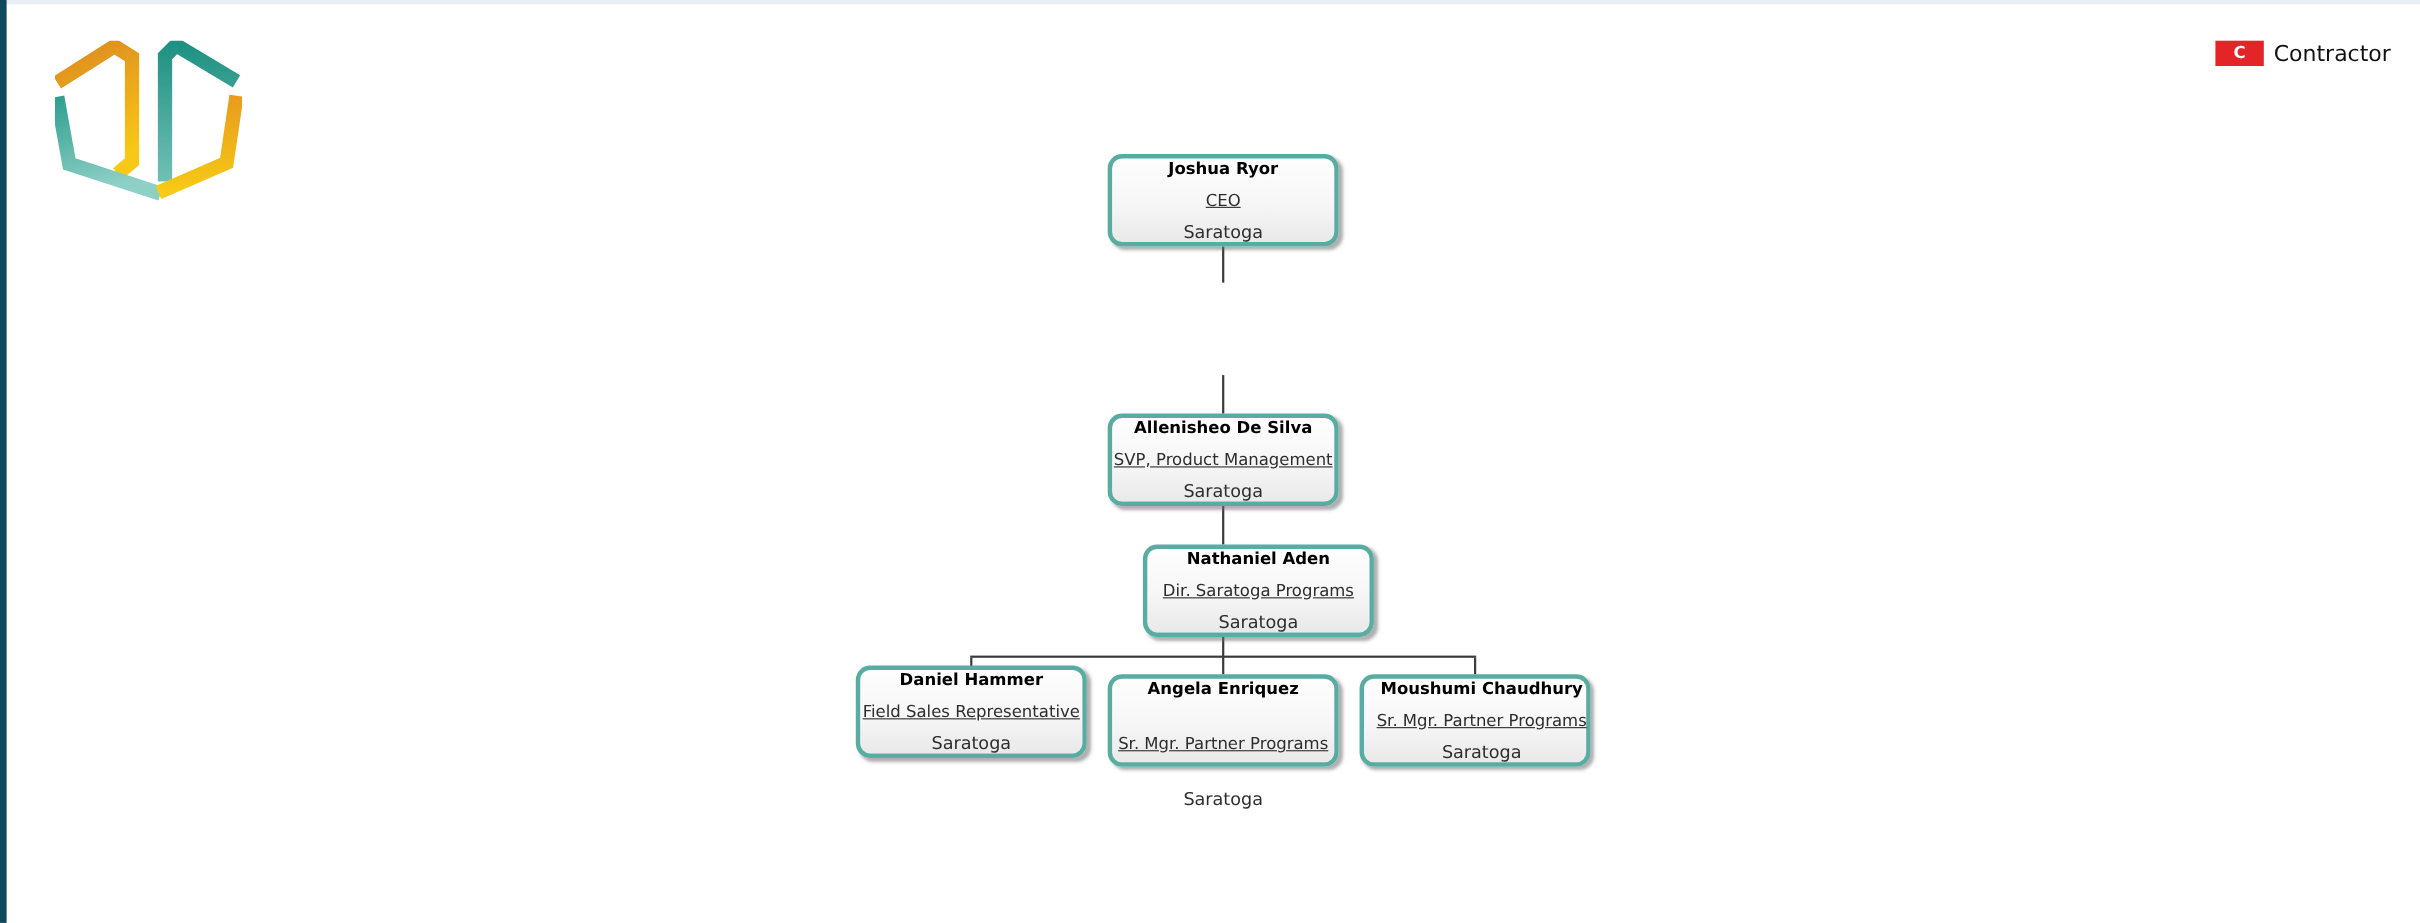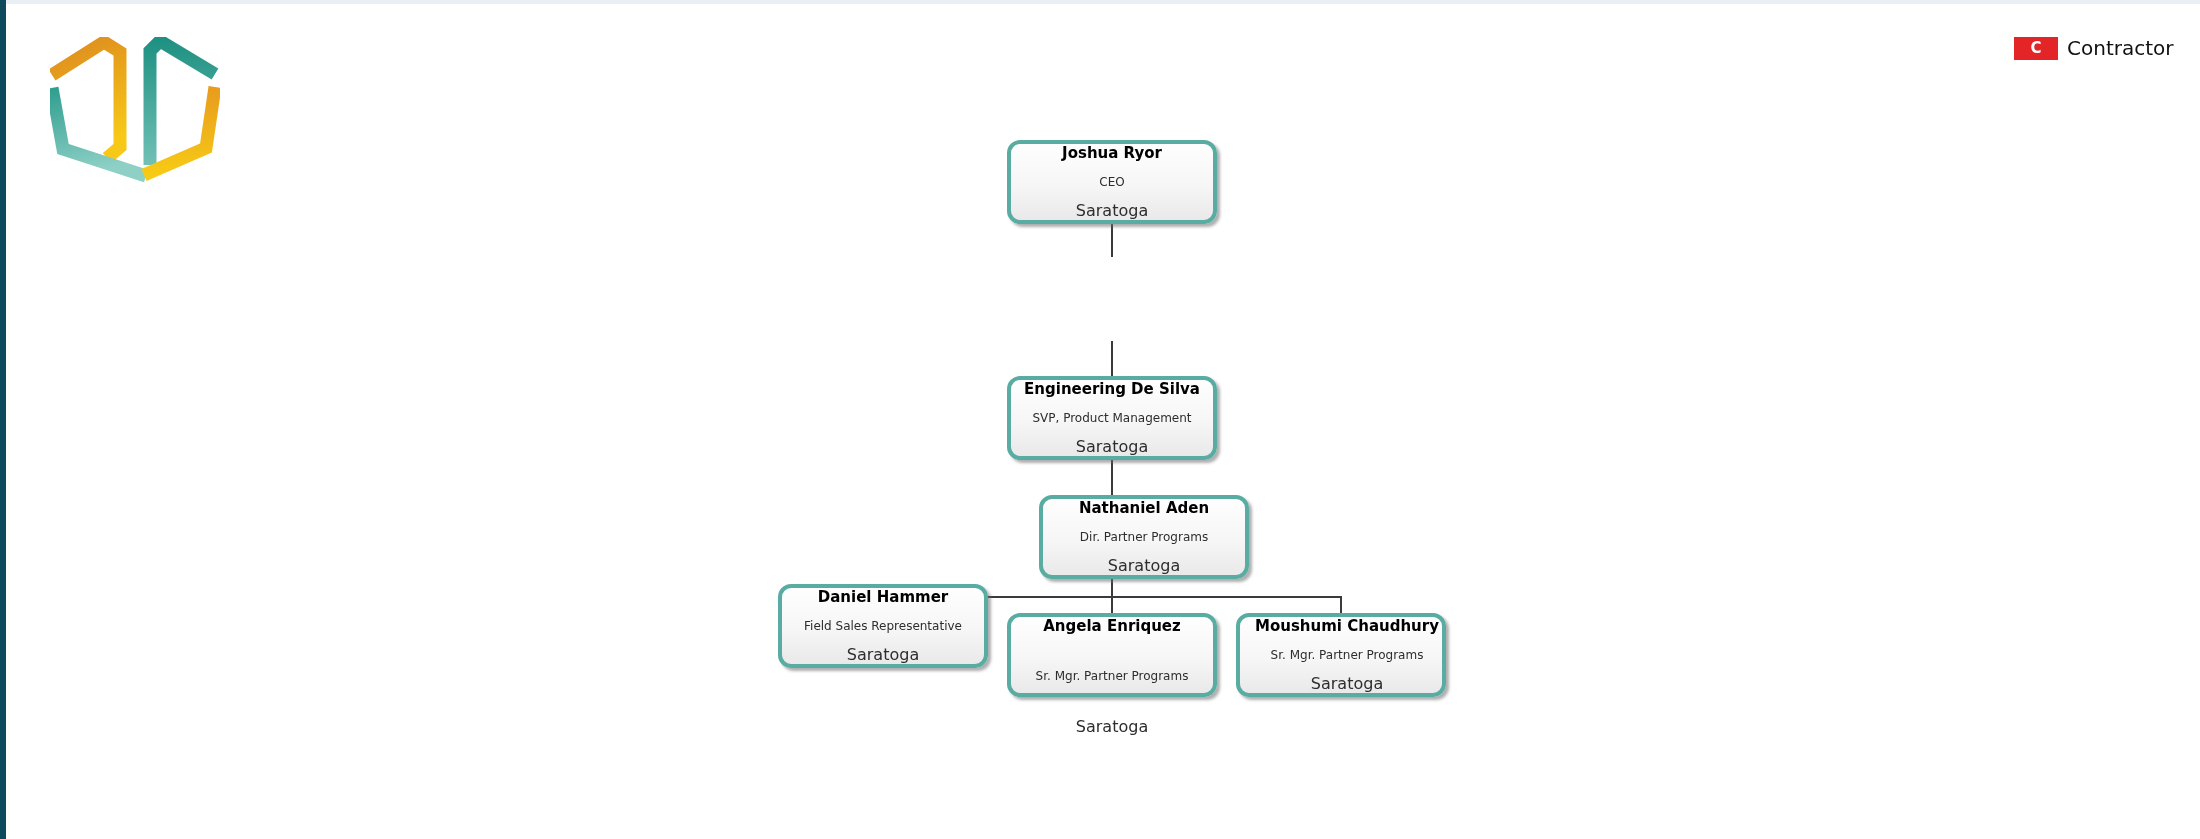--- a/index.html
+++ b/index.html
@@ -69,28 +69,28 @@
     background: linear-gradient(180deg, #fefefe 0%, #f6f6f6 55%, #e9e9e9 100%);
     box-shadow: 3px 3px 3px rgba(110,110,110,0.55);
     display: flex;
     flex-direction: column;
     align-items: center;
     justify-content: space-between;
     text-align: center;
     cursor: pointer;
   }
   .node .name  { font-size: 15px; font-weight: 700; color: #000000; line-height: 19px; white-space: nowrap; }
-  .node .title { font-size: 12px; color: #2d2d2d; line-height: 19px; white-space: nowrap; }
+  .node .title { font-size: 15px; color: #2d2d2d; line-height: 19px; white-space: nowrap; text-decoration: underline; }
   .node .loc   { font-size: 16px; color: #2d2d2d; line-height: 19px; white-space: nowrap; }
 
   .n0 { left: 1007px; top: 140px; }
   .n1 { left: 1007px; top: 257px; }
   .n2 { left: 1007px; top: 376px; }
   .n3 { left: 1007px; top: 495px; margin-left: 32px; }
-  .n4 { left:  778px; top: 584px; }
+  .n4 { left:  778px; top: 605px; }
   .n5 { left: 1007px; top: 613px; gap: 31px; }
   .n6 { left: 1236px; top: 613px; padding-left: 12px; }
 
   .conn { position: absolute; background: #3b3b3b; }
   .cv1 { left: 1111px; top: 224px; width: 2px; height: 33px; }
   .cv2 { left: 1111px; top: 341px; width: 2px; height: 35px; }
   .cv3 { left: 1111px; top: 460px; width: 2px; height: 35px; }
   .cv4 { left: 1111px; top: 579px; width: 2px; height: 34px; }
   .ch1 { left:  882px; top: 596px; width: 460px; height: 2px; }
   .cd1 { left:  882px; top: 598px; width: 2px; height: 15px; }
@@ -147,28 +147,28 @@
     <div class="conn cd3"></div>
 
     <div class="node n0">
       <div class="name">Joshua Ryor</div>
       <div class="title">CEO</div>
       <div class="loc">Saratoga</div>
     </div>
 
 
     <div class="node n2">
-      <div class="name">Engineering De Silva</div>
+      <div class="name">Allenisheo De Silva</div>
       <div class="title">SVP, Product Management</div>
       <div class="loc">Saratoga</div>
     </div>
 
     <div class="node n3">
       <div class="name">Nathaniel Aden</div>
-      <div class="title">Dir. Partner Programs</div>
+      <div class="title">Dir. Saratoga Programs</div>
       <div class="loc">Saratoga</div>
     </div>
 
     <div class="node n4">
       <div class="name">Daniel Hammer</div>
       <div class="title">Field Sales Representative</div>
       <div class="loc">Saratoga</div>
     </div>
 
     <div class="node n5">

